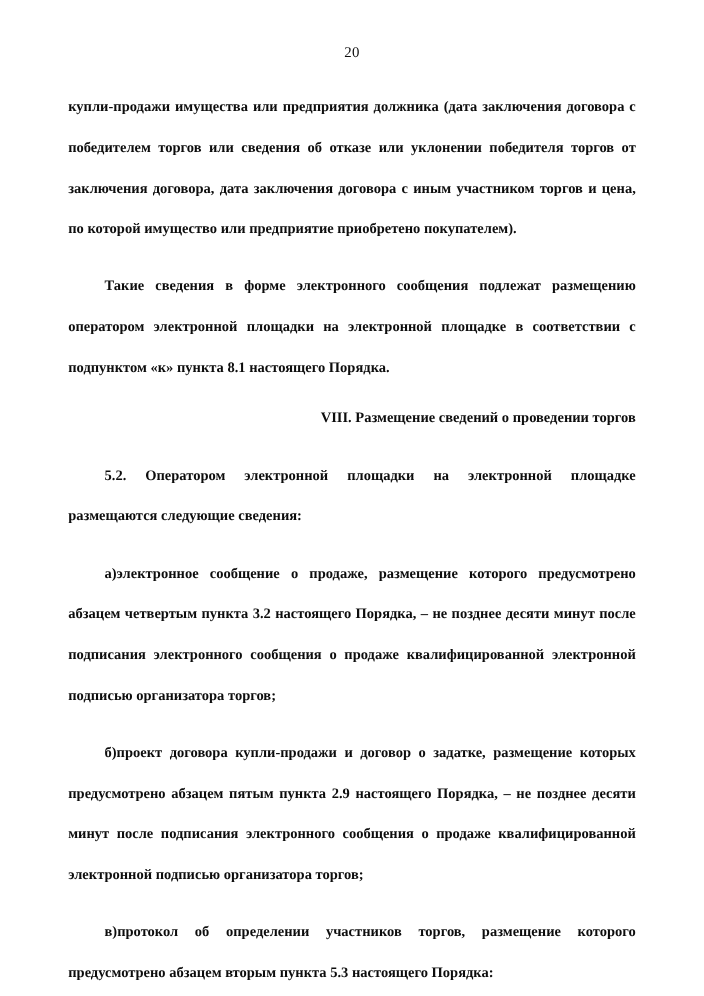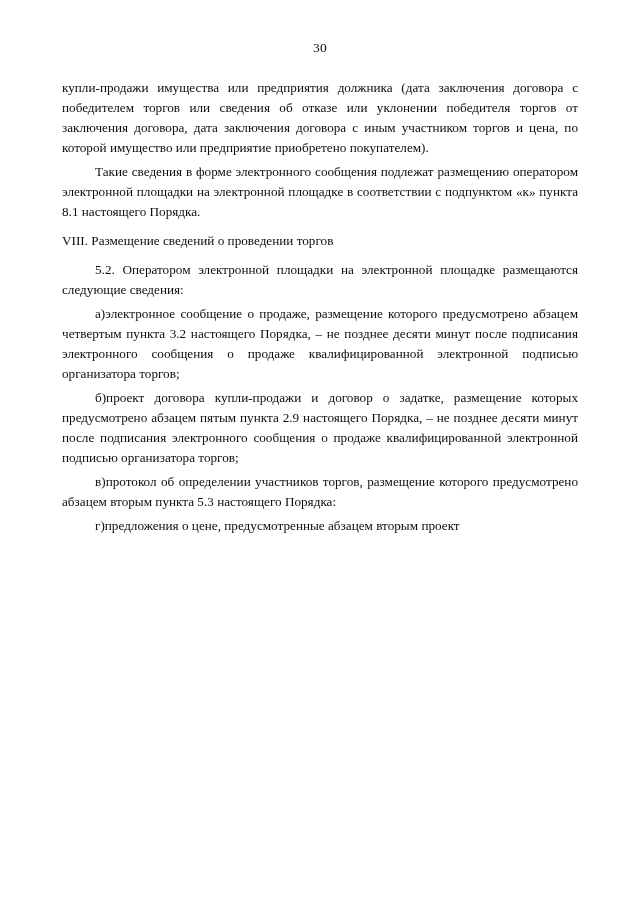--- a/index.html
+++ b/index.html
@@ -23,45 +23,46 @@
   }
   .page-number {
     text-align: center;
     font-size: 13.5px;
     margin: 0 0 22px 0;
     letter-spacing: 0.3px;
   }
   p {
     margin: 0;
     font-size: 13.2px;
-    line-height: 20px;
+    line-height: 37px;
     text-align: justify;
     text-justify: inter-word;
     hyphens: none;
+    font-weight: bold;
   }
   p.indent {
     text-indent: 33px;
   }
   p.center {
-    text-align: left;
+    text-align: right;
     text-indent: 0;
   }
   p.noindent {
     text-indent: 0;
   }
   .body-block > p + p {
-    margin-top: 4px;
+    margin-top: 15px;
   }
 </style>
 </head>
 <body>
 
 <div class="page">
 
-  <div class="page-number">30</div>
+  <div class="page-number">20</div>
 
   <div class="body-block">
 
     <p class="noindent">купли-продажи имущества или предприятия должника (дата заключения договора с победителем торгов или сведения об отказе или уклонении победителя торгов от заключения договора, дата заключения договора с иным участником торгов и цена, по которой имущество или предприятие приобретено покупателем).</p>
 
     <p class="indent">Такие сведения в форме электронного сообщения подлежат размещению оператором электронной площадки на электронной площадке в соответствии с подпунктом «к» пункта 8.1 настоящего Порядка.</p>
 
     <p class="center" style="margin-top:9px; margin-bottom:9px;">VIII. Размещение сведений о проведении торгов</p>
 
     <p class="indent">5.2. Оператором электронной площадки на электронной площадке размещаются следующие сведения:</p>

